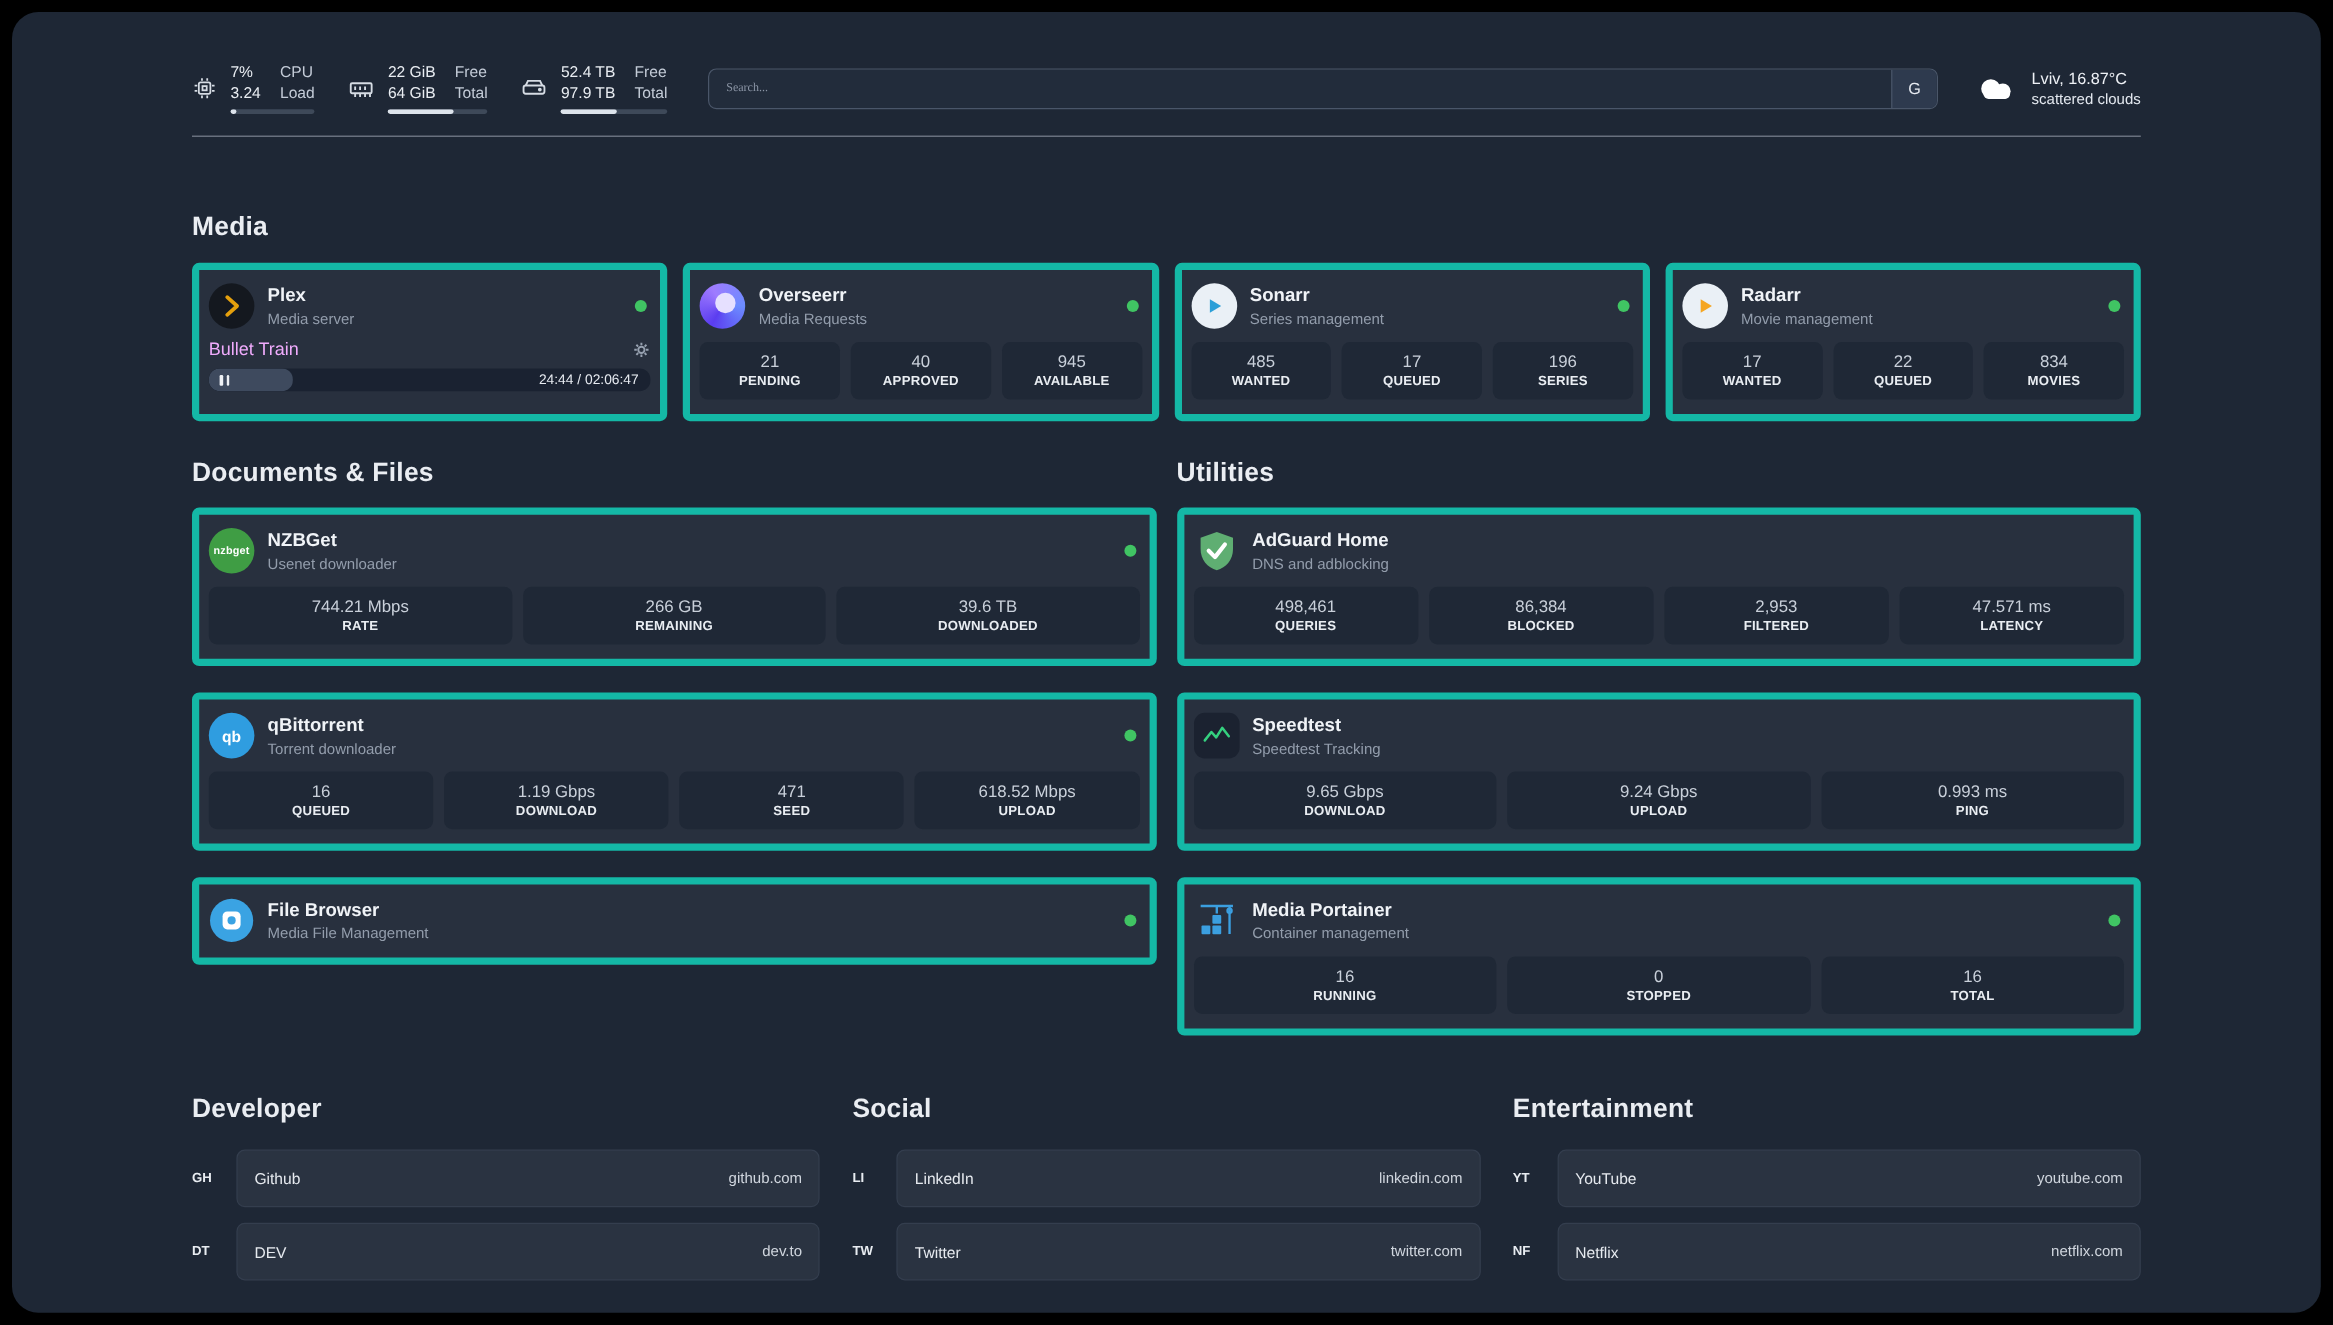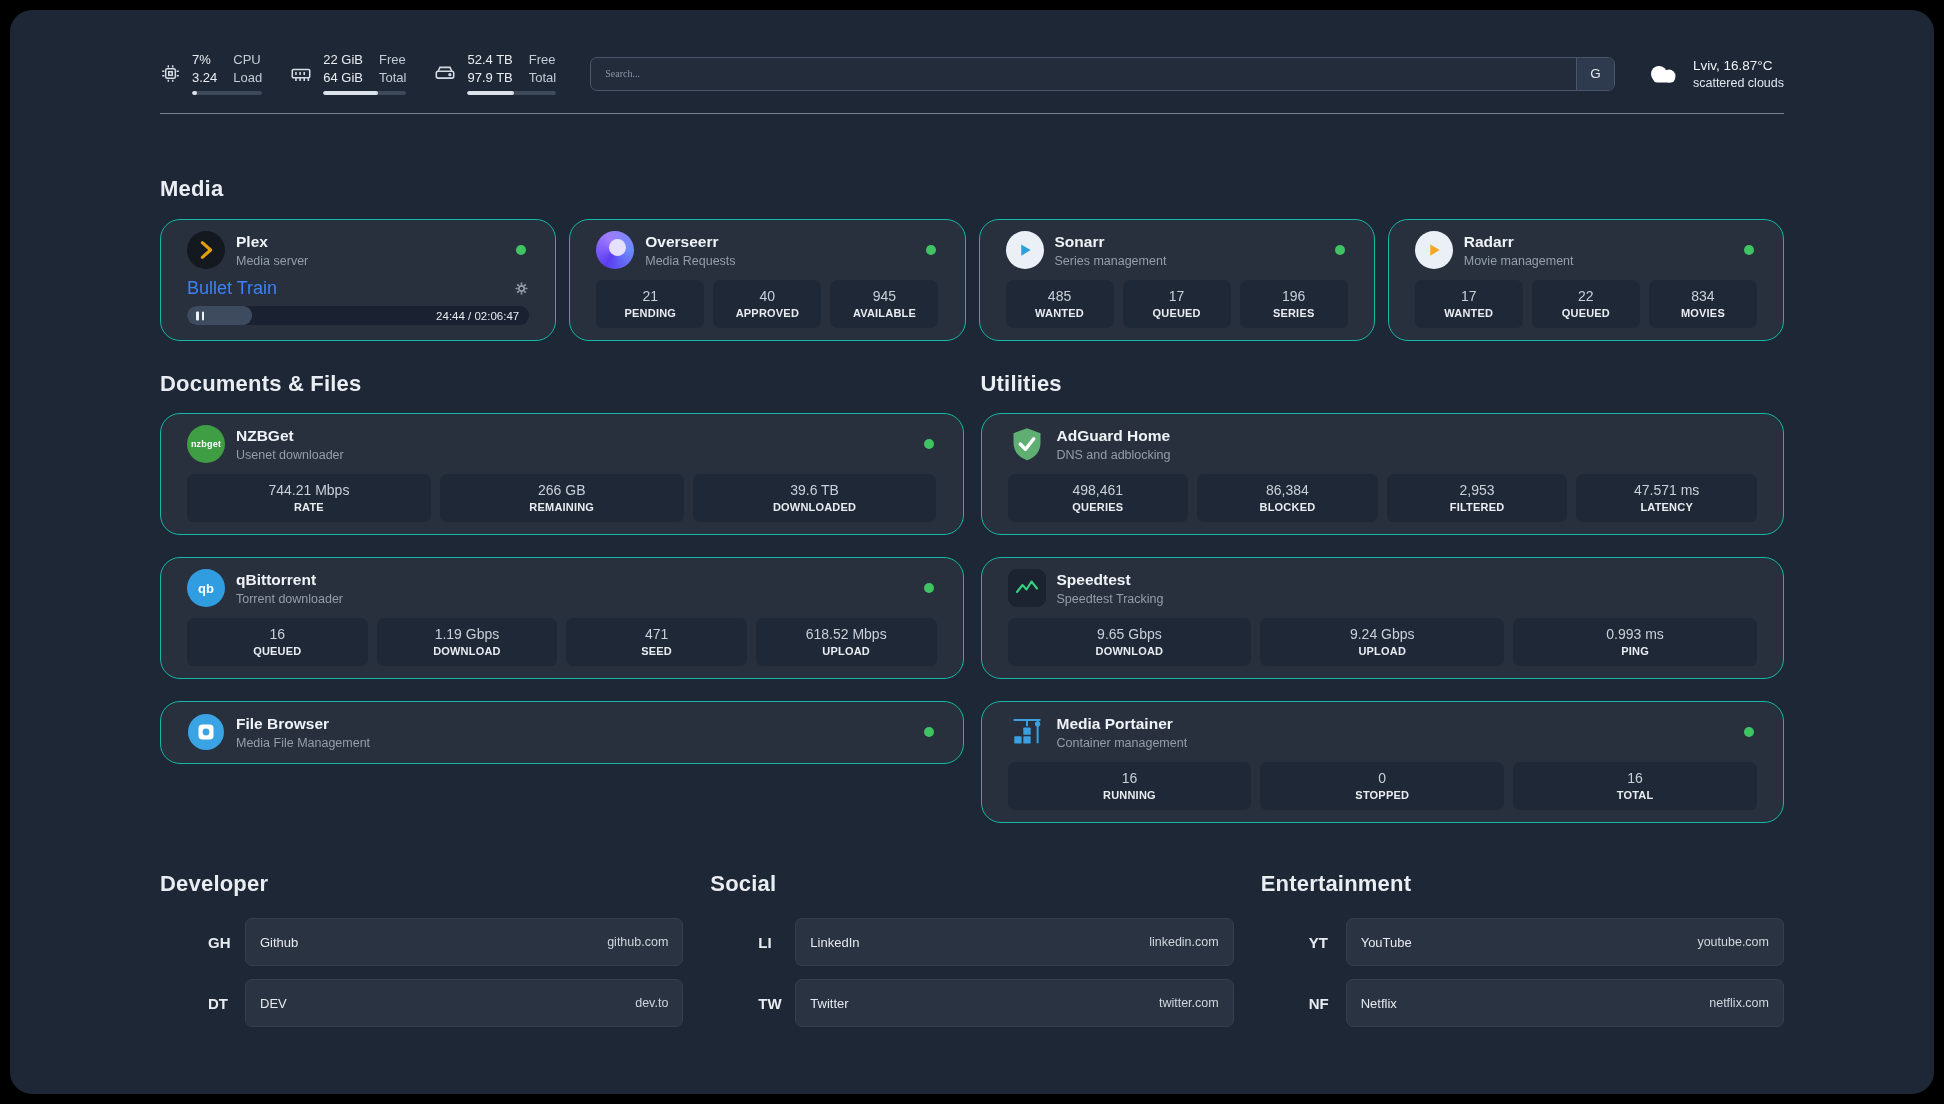--- a/index.html
+++ b/index.html
@@ -33,38 +33,38 @@
   .weather-loc { font-size:13.5px; color:#eef1f6; }
   .weather-cond { font-size:12.5px; color:#e3e8ef; }
 
   .divider { margin-top:18px; height:1px; background:rgba(200,208,220,.55); border:none; }
 
   
   .section-title { font-size:22px; font-weight:700; color:#eaedf2; letter-spacing:.2px; }
   .media-title { margin-top:62px; }
   .media-grid { margin-top:17px; display:grid; grid-template-columns:repeat(4,1fr); gap:13px; }
 
-  .card { background:#28303e; border:1px solid #14b8a6; border-radius:20px; padding:11px 26px 12px; cursor:pointer; }
+  .card { background:#28303e; border:6px solid #14b8a6; border-radius:6px; padding:11px 8px 12px; cursor:pointer; }
   .app-header { display:flex; align-items:center; gap:11px; }
   .app-icon { width:38px; height:38px; border-radius:50%; display:flex; align-items:center;
               justify-content:center; flex:none; font-weight:700; overflow:hidden; }
   .app-titles { flex:1; min-width:0; }
   .app-name { font-size:15.5px; font-weight:600; color:#f0f3f7; }
   .app-sub { font-size:12.5px; color:#939dac; margin-top:3px; }
   .status-dot { width:10px; height:10px; border-radius:50%; background:#40c463; flex:none; margin-right:3px; }
 
   .tiles { display:flex; gap:9px; margin-top:11px; }
   .tile { flex:1; background:#1f2836; border-radius:7px; text-align:center; padding:8px 4px 9px; }
   .tile-value { font-size:14px; color:#c9d0da; white-space:nowrap; }
   .tile-label { font-size:11px; font-weight:700; color:#e9edf2; margin-top:3px; letter-spacing:.2px; }
 
   
   .player { margin-top:9px; }
   .player-top { display:flex; align-items:center; }
-  .player-title { flex:1; font-size:18px; color:#3b82f6; }
+  .player-title { flex:1; font-size:15px; color:#f0abfc; }
   .gear { display:flex; cursor:pointer; }
   .player-track { margin-top:7px; position:relative; height:19px; border-radius:9px; background:#1a2231; overflow:hidden; cursor:pointer; }
   .player-fill { position:absolute; left:0; top:0; bottom:0; background:#3e4a5e; border-radius:9px; }
   .pause { position:absolute; left:9px; top:50%; transform:translateY(-50%); display:flex; gap:3px; cursor:pointer; }
   .pause span { width:2.5px; height:9px; background:#eef1f5; border-radius:1px; display:block; }
   .player-time { position:absolute; right:10px; top:50%; transform:translateY(-50%); font-size:11.5px; color:#e7ebf1; }
 
   
   .two-col { display:flex; gap:17px; margin-top:30px; }
   .column { flex:1; min-width:0; }
@@ -83,21 +83,21 @@
   .icon-qbittorrent { background:#2f9de0; color:#fff; font-size:13px; font-weight:700; }
   .icon-speedtest { background:#1b2230; border-radius:9px; }
   .icon-portainer { background:transparent; border-radius:8px; }
   .icon-filebrowser { background:transparent; }
   .icon-adguard { background:transparent; }
 
   
   .bookmarks { display:grid; grid-template-columns:repeat(3,1fr); gap:27px; margin-top:48px; padding-bottom:30px; }
   .bm-title { margin-bottom:21px; }
   .bm-row { display:flex; align-items:center; margin-bottom:13px; }
-  .bm-abbr { width:37px; font-size:15px; font-weight:700; color:#e8ecf1; flex:none;margin-left:48px; }
+  .bm-abbr { width:37px; font-size:11px; font-weight:700; color:#e8ecf1; flex:none; }
   .bm-pill { flex:1; height:48px; background:#2a3341; border:1px solid #343e4e; border-radius:7px;
              display:flex; align-items:center; padding:0 14px; cursor:pointer; }
   .bm-name { flex:1; font-size:13px; color:#e6eaef; }
   .bm-url { font-size:12.5px; color:#d0d6de; }
 </style>
 </head>
 <body>
 
 <div class="frame">
   <div class="content">

